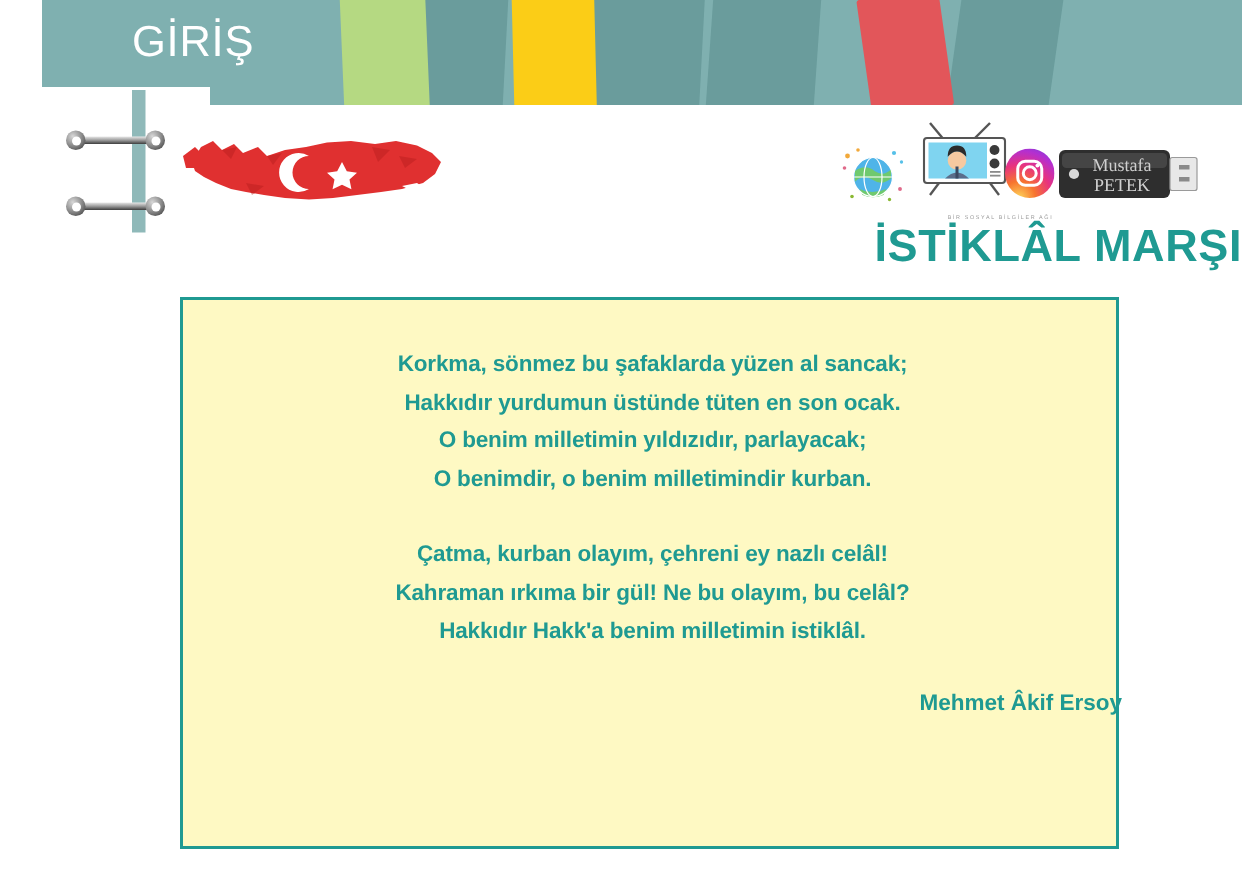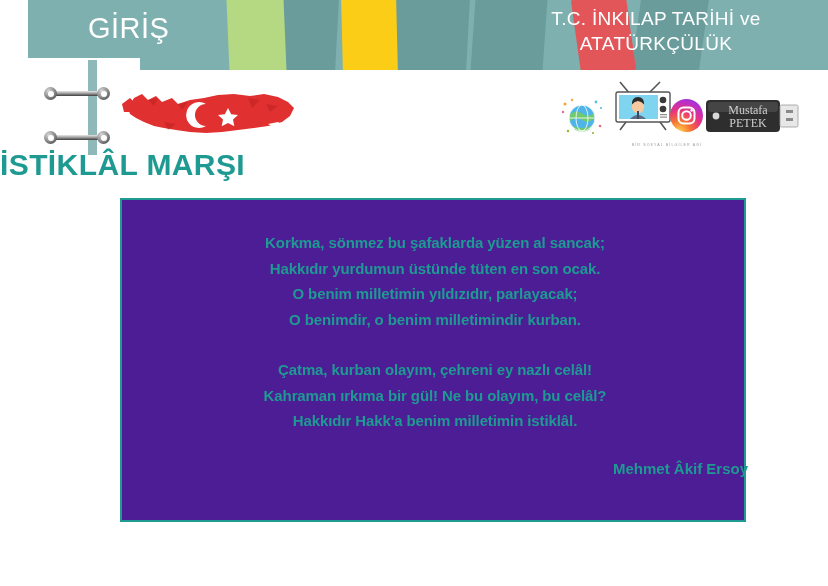--- a/index.html
+++ b/index.html
@@ -192,36 +192,36 @@
     letter-spacing: 1.1px;
     color: #9a9a9a;
   }
 
   
   #main-title {
     position: absolute;
     left: 0;
     top: 148px;
     width: 828px;
-    text-align: left;
+    text-align: right;
     color: #1f9a92;
     font-size: 30px;
     font-weight: bold;
     letter-spacing: 0.4px;
   }
 
   
   #poem-box {
     position: absolute;
     left: 120px;
     top: 198px;
     width: 626px;
-    height: 324px;
+    height: 368px;
     border: 2px solid #1f9a92;
-    background: #4c1d95;
+    background: #fef9c3;
     box-sizing: border-box;
     padding-left: 48px;
   }
   #poem-body {
     position: absolute;
     left: 0;
     top: 30px;
     width: 626px;
     text-align: center;
   }
@@ -251,24 +251,20 @@
   <div class="shadow-slab" id="shadow-slab-2"></div>
   <div class="shadow-slab" id="shadow-slab-3"></div>
   <div class="shadow-slab" id="shadow-slab-4"></div>
 
   <div class="color-card" id="card-green"></div>
   <div class="color-card" id="card-yellow"></div>
   <div class="color-card" id="card-red"></div>
 
   <div id="header-title-giris">GİRİŞ</div>
 
-  <div id="header-subject">
-    <div>T.C. İNKILAP TARİHİ ve</div>
-    <div>ATATÜRKÇÜLÜK</div>
-  </div>
 </div>
 <div id="header-notch"></div>
 
 <div id="binder-strip"></div>
 <div class="binder-ring" id="binder-ring-1">
   <div class="bar"></div>
   <div class="cap left"></div>
   <div class="cap right"></div>
 </div>
 <div class="binder-ring" id="binder-ring-2">

